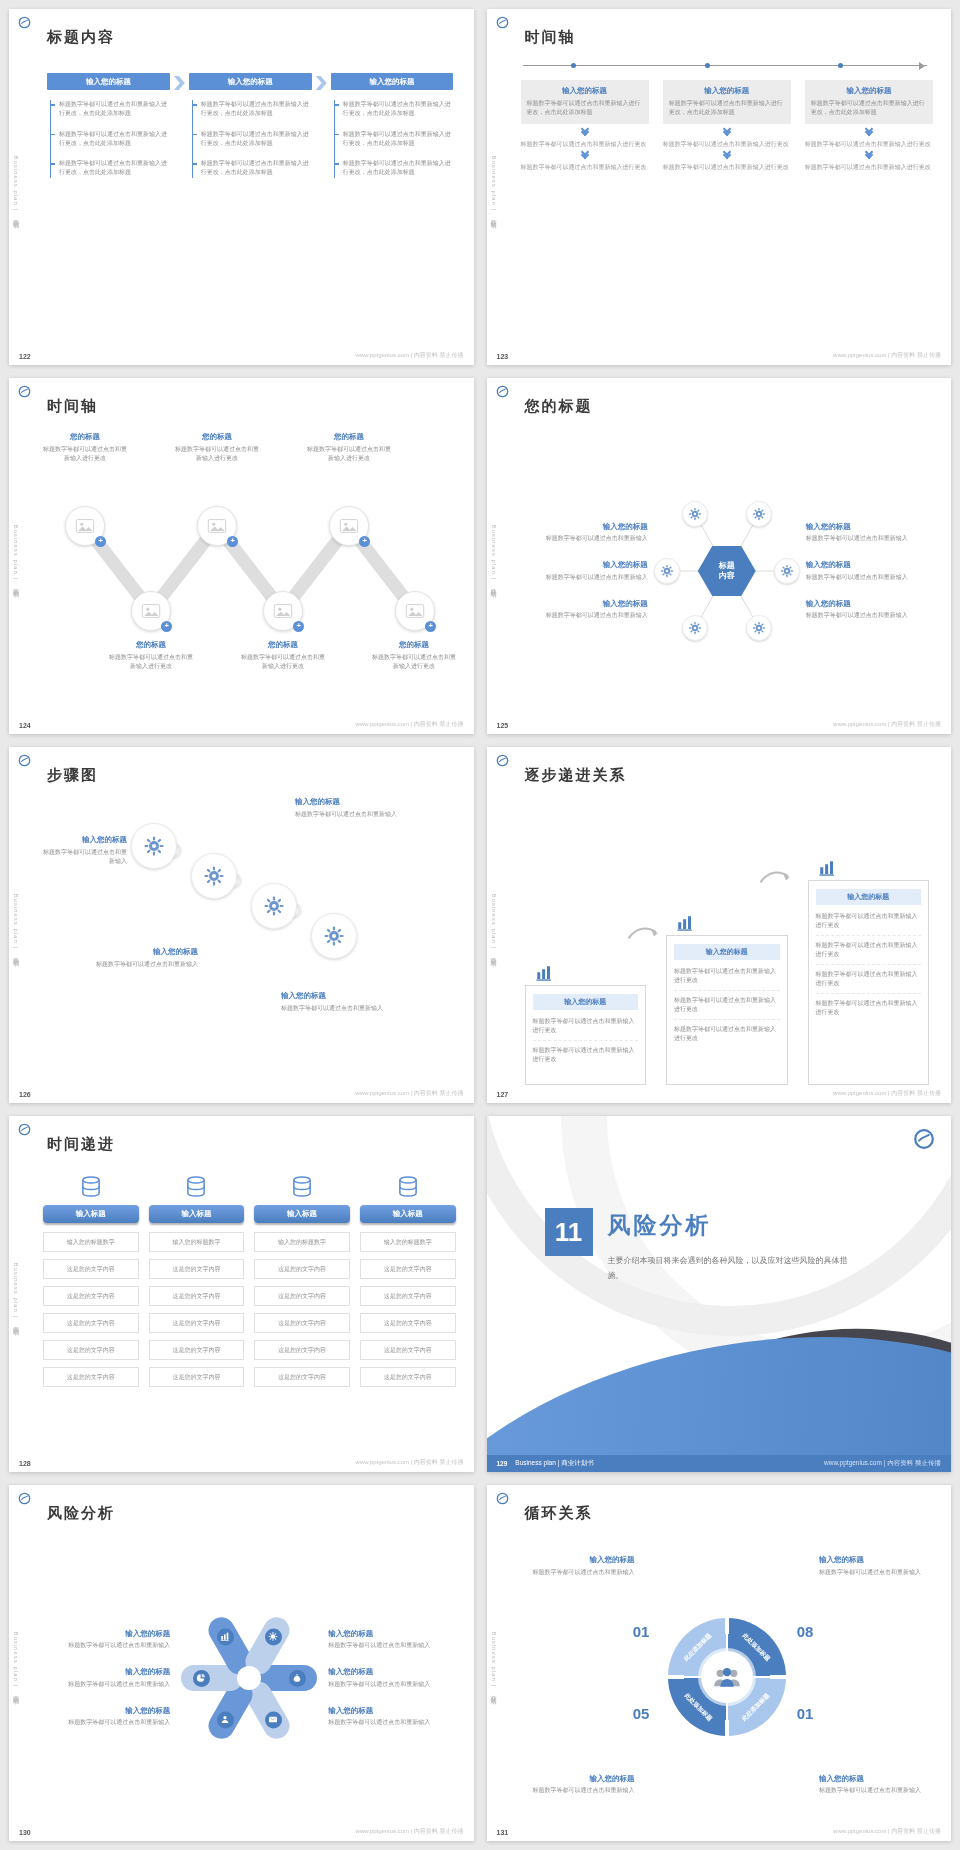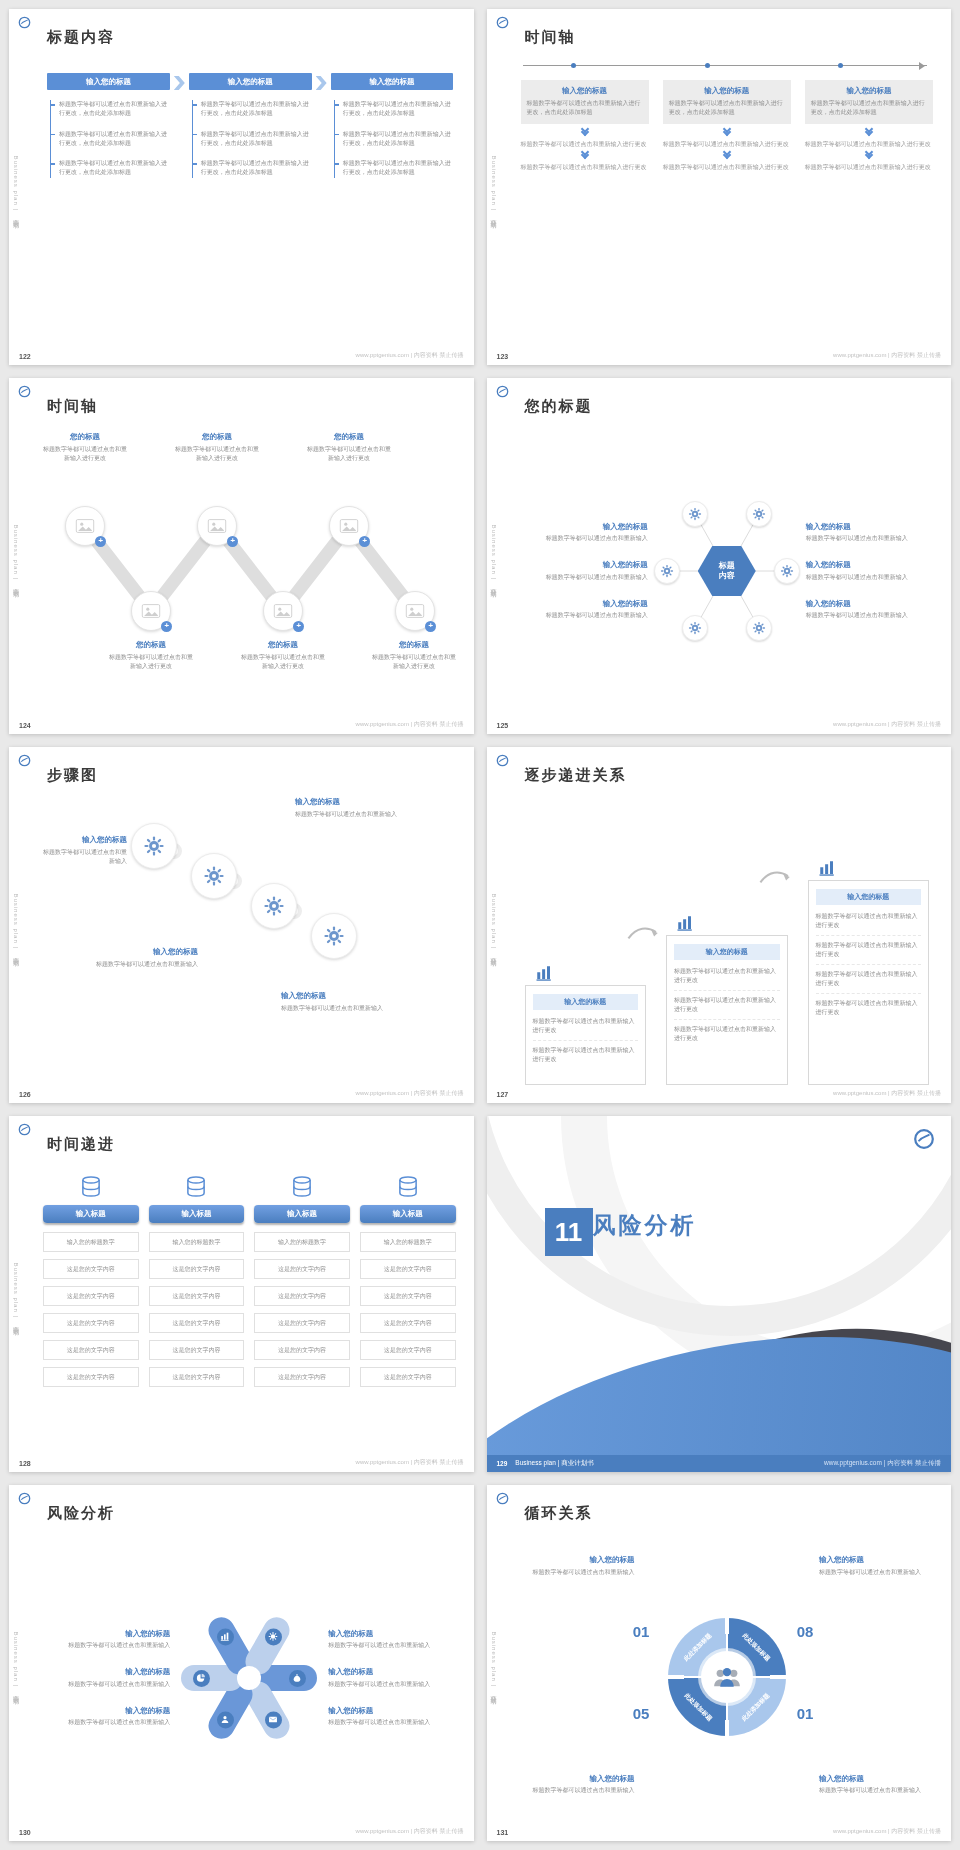--- a/index.html
+++ b/index.html
@@ -72,21 +72,21 @@
 
 .s128-content {display:flex; gap:10px; padding-top:10px}
 .s128-col {flex:1; text-align:center}
 .coins {width:26px; height:26px; color:#5b8fd6; margin:0 auto 5px; display:block}
 .s128-btn {background:linear-gradient(#72a0e2,#4a7ebf); color:#fff; font-size:7.5px; font-weight:700; padding:4px 0; border-radius:4px; box-shadow:0 1.5px 2px rgba(0,0,0,.3); margin-bottom:9px}
 .s128-row {border:1px solid #e0e0e0; font-size:6px; color:#8f8f8f; padding:4.5px 2px; margin-bottom:7px; background:#fff}
 
 .s129-deco1 {position:absolute; right:-170px; top:-280px; width:560px; height:560px; border-radius:50%; border:46px solid #f5f5f5}
 .s129-deco2 {position:absolute; right:-60px; top:-340px; width:560px; height:560px; border-radius:50%; border:30px solid #efefef}
 .s129-logo {position:absolute; top:12px; right:16px; width:22px; height:22px; color:#4a7ebf}
-.s129-body {position:absolute; left:58px; top:92px; display:flex; align-items:flex-start}
+.s129-body {position:absolute; left:58px; top:92px; display:flex; gap:15px; align-items:flex-start}
 .s129-numbox {width:48px; height:48px; background:#4a7ebf; color:#fff; font-size:26px; font-weight:700; display:flex; align-items:center; justify-content:center; flex:none}
 .s129-title {color:#4a7ebf; font-size:23px; font-weight:700; letter-spacing:3px; margin:2px 0 12px}
 .s129-desc {font-size:8px; color:#777; line-height:1.9; width:245px}
 .s129-wave-dark {position:absolute; right:-160px; bottom:-110px; width:580px; height:250px; background:#46464e; border-radius:50% 50% 0 0/100% 100% 0 0; transform:rotate(-10deg)}
 .s129-wave-blue {position:absolute; left:-130px; bottom:-140px; width:780px; height:270px; background:linear-gradient(100deg,#6ea0e0,#4a7ebf); border-radius:55% 45% 0 0/100% 80% 0 0; transform:rotate(-5deg)}
 .s129-bar {position:absolute; left:0; right:0; bottom:0; height:17px; background:#4a7ebf; color:#fff; display:flex; align-items:center; gap:8px; padding:0 10px; font-size:6.5px}
 .s129-page {font-weight:700}
 .s129-barfooter {margin-left:auto; color:#d3e2f6}
 
 .pin {position:relative; width:150px; height:160px; flex:none}
@@ -620,20 +620,21 @@
 <section class="slide">
   <div class="s129-deco1"></div>
   <div class="s129-deco2"></div>
   <svg class="s129-logo" viewBox="0 0 20 20">
         <use href="#logoicon"></use>
       </svg>
   <div class="s129-body">
     <div class="s129-numbox">11</div>
     <div>
       <h2 class="s129-title">风险分析</h2>
+      <p class="s129-desc">主要介绍本项目将来会遇到的各种风险，以及应对这些风险的具体措施。</p>
     </div>
   </div>
   <div class="s129-wave-dark"></div>
   <div class="s129-wave-blue"></div>
   <div class="s129-bar">
     <span class="s129-page">129</span>
     <span>Business plan | 商业计划书</span>
     <span class="s129-barfooter">www.pptgenius.com | 内容资料 禁止传播</span>
   </div>
 </section>

